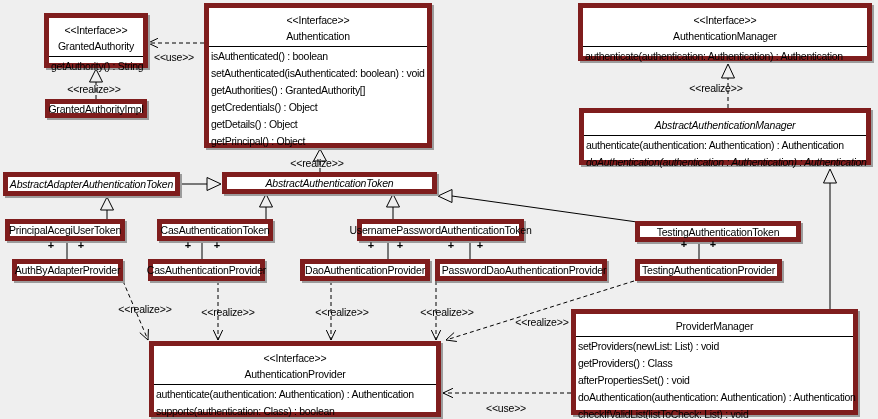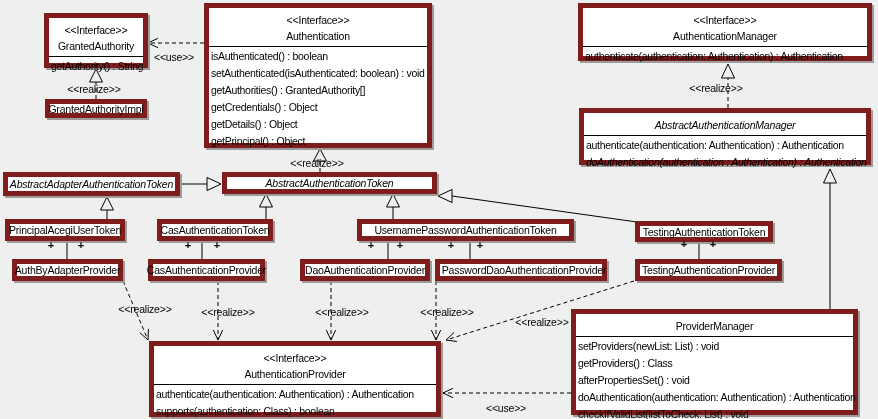--- a/index.html
+++ b/index.html
@@ -131,26 +131,26 @@
       <div class="uml-box simple" style="left: 5px; top: 219px; width: 120px; height: 22px;">
         <div class="uml-title">
           <div class="cname">PrincipalAcegiUserToken</div>
         </div>
       </div>
       <div class="uml-box simple" style="left: 157px; top: 219px; width: 116px; height: 22px;">
         <div class="uml-title">
           <div class="cname">CasAuthenticationToken</div>
         </div>
       </div>
-      <div class="uml-box simple" style="left: 357px; top: 219px; width: 217px; height: 22px;">
+      <div class="uml-box simple" style="left: 357px; top: 219px; width: 167px; height: 22px;">
         <div class="uml-title">
           <div class="cname">UsernamePasswordAuthenticationToken</div>
         </div>
       </div>
-      <div class="uml-box simple" style="left: 635px; top: 221px; width: 138px; height: 21px;">
+      <div class="uml-box simple" style="left: 635px; top: 221px; width: 166px; height: 21px;">
         <div class="uml-title">
           <div class="cname">TestingAuthenticationToken</div>
         </div>
       </div>
       <div class="uml-box simple" style="left: 12px; top: 259px; width: 111px; height: 22px;">
         <div class="uml-title">
           <div class="cname">AuthByAdapterProvider</div>
         </div>
       </div>
       <div class="uml-box simple" style="left: 148px; top: 259px; width: 117px; height: 22px;">

